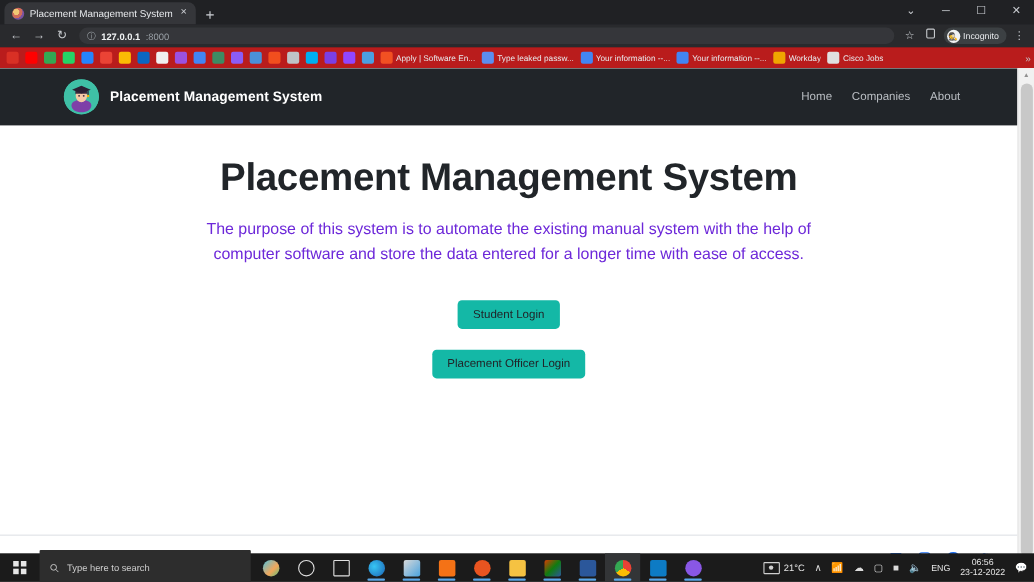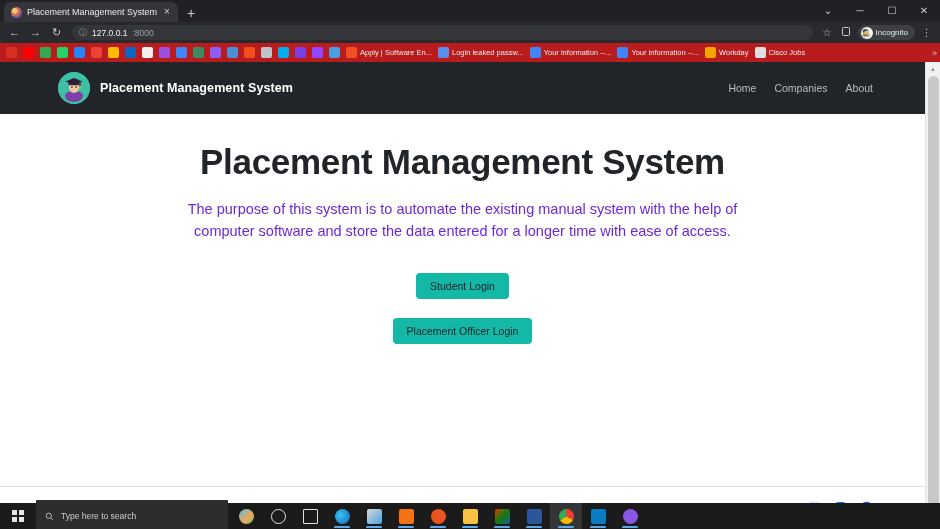--- a/index.html
+++ b/index.html
@@ -33,21 +33,21 @@
   .wincontrols span { width: 32px; text-align: center; color: #c9ccd1; font-size: 10px; line-height: 22px; }
 
   .toolbar { height: 21px; display: flex; align-items: center; gap: 0; padding: 0 4px; background: #292a2d; }
   .navbtn { width: 21px; text-align: center; color: #c7cace; font-size: 11px; line-height: 21px; }
   .omnibox {
     flex: 1; height: 15px; margin: 0 5px; background: #35363a; border-radius: 8px;
     display: flex; align-items: center; padding: 0 7px; gap: 5px;
     color: #e8eaed; font-size: 8.5px; white-space: nowrap; overflow: hidden;
   }
   .omni-info { font-size: 8px; color: #9aa0a6; }
-  .omni-host { color: #f1f3f4; }
+  .omni-host { color: #f1f3f4; font-weight: bold; }
   .omni-port { color: #9aa0a6; }
   .tb-right { display: flex; align-items: center; gap: 0; }
   .tb-icon { width: 19px; text-align: center; color: #c7cace; font-size: 10px; line-height: 21px; }
   .sq-icon { display:inline-block; width: 8px; height: 9px; border: 1.2px solid #c7cace; border-radius: 1.5px; }
   .incognito-pill {
     display: flex; align-items: center; gap: 3px;
     background: #3c4043; border-radius: 9px; height: 15px; padding: 0 7px 0 3px;
     color: #e8eaed; font-size: 8px; margin: 0 2px;
   }
   .incog-avatar {
@@ -236,21 +236,21 @@
         </div>
         <div class="bm">
           <span class="bm-ico" style="background: rgb(75, 159, 225);"></span>
         </div>
         <div class="bm">
           <span class="bm-ico" style="background: rgb(242, 80, 34);"></span>
           <span class="bm-label">Apply | Software En...</span>
         </div>
         <div class="bm">
           <span class="bm-ico" style="background: rgb(91, 141, 239);"></span>
-          <span class="bm-label">Login leaked passw...</span>
+          <span class="bm-label">Type leaked passw...</span>
         </div>
         <div class="bm">
           <span class="bm-ico" style="background: rgb(66, 133, 244);"></span>
           <span class="bm-label">Your information --...</span>
         </div>
         <div class="bm">
           <span class="bm-ico" style="background: rgb(66, 133, 244);"></span>
           <span class="bm-label">Your information --...</span>
         </div>
         <div class="bm">
@@ -386,15 +386,35 @@
         <div class="tb-app active run">
           <span class="glyph" style="background: conic-gradient(rgb(234, 67, 53) 0deg, rgb(234, 67, 53) 33%, rgb(251, 188, 4) 33%, rgb(251, 188, 4) 66%, rgb(52, 168, 83) 66%, rgb(52, 168, 83) 100%); border-radius: 50%;"></span>
         </div>
         <div class="tb-app run">
           <span class="glyph" style="background: rgb(13, 123, 196);"></span>
         </div>
         <div class="tb-app run">
           <span class="glyph" style="background: rgb(137, 87, 229); border-radius: 50%;"></span>
         </div>
       </div>
+    <div class="tray">
+      <div class="weather">
+        <span class="weather-card">
+            <i></i>
+          </span>
+        <span>21°C</span>
+      </div>
+      <span class="tray-ico">∧</span>
+      <span class="tray-ico">📶</span>
+      <span class="tray-ico">☁</span>
+      <span class="tray-ico">▢</span>
+      <span class="tray-ico">■</span>
+      <span class="tray-ico">🔈</span>
+      <span>ENG</span>
+      <div class="clock">
+        <div>06:56</div>
+        <div>23-12-2022</div>
+      </div>
+      <span class="tray-ico">💬</span>
+    </div>
   </div>
 
 </div>
 
 </body></html>

